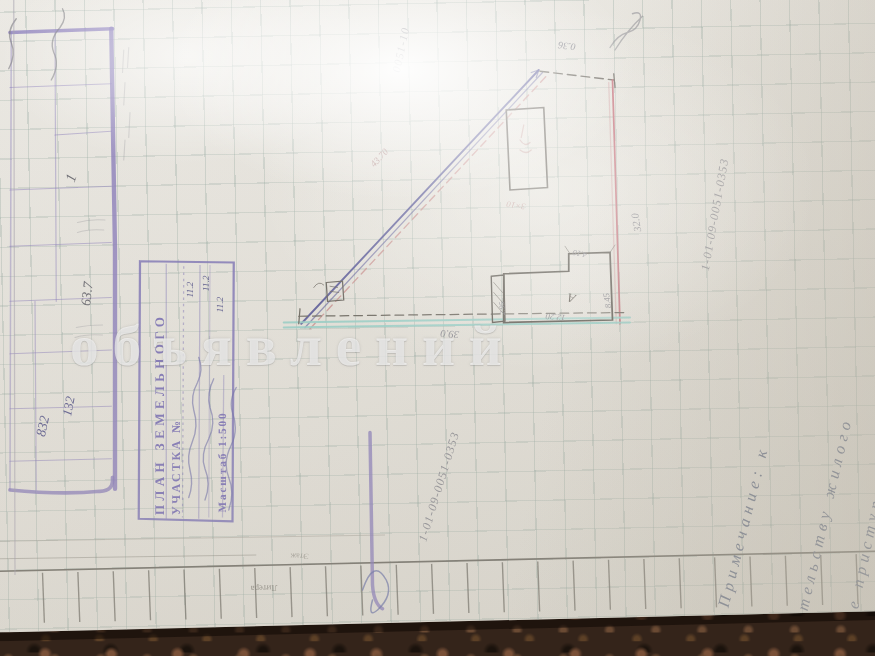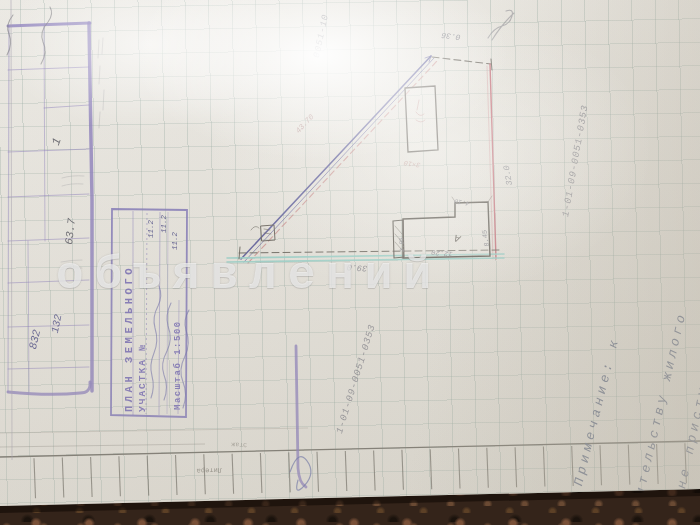--- a/index.html
+++ b/index.html
@@ -4,21 +4,21 @@
 <style>
   html,body{margin:0;padding:0;}
   #photo{position:relative;width:700px;height:525px;overflow:hidden;
     background:
       radial-gradient(circle at 18% 92%, #6a4a33 2px, transparent 5px),
       radial-gradient(circle at 68% 88%, #7a5138 2.5px, transparent 6px),
       radial-gradient(circle at 45% 96%, #1a120c 3px, transparent 7px),
       radial-gradient(circle at 85% 94%, #5c4026 2px, transparent 5px),
       #34241a;
     background-size:37px 23px, 53px 31px, 61px 29px, 43px 27px, auto;
-    font-family:Liberation Mono, monospace;}
+    font-family:Liberation Serif, serif;}
   .layer{position:absolute;inset:0;pointer-events:none;}
   #paper-shadow{clip-path:polygon(0 0,700px 0,700px 496px,0 513px);background:rgba(15,8,4,.55);}
   #paper{clip-path:polygon(0 0,700px 0,700px 489px,0 506px);
     background:linear-gradient(160deg,#edebe6 0%,#e5e2db 55%,#d9d6cd 100%);}
   #grid{position:absolute;inset:-45px;transform:rotate(-1.2deg);
     background-image:
       repeating-linear-gradient(to right, rgba(125,152,143,.30) 0 1px, transparent 1px 23.5px),
       repeating-linear-gradient(to bottom, rgba(125,152,143,.25) 0 1px, transparent 1px 23.5px);}
   #wash{background:
       radial-gradient(ellipse 270px 150px at 320px 55px, rgba(255,255,255,.95), rgba(255,255,255,0) 70%),

